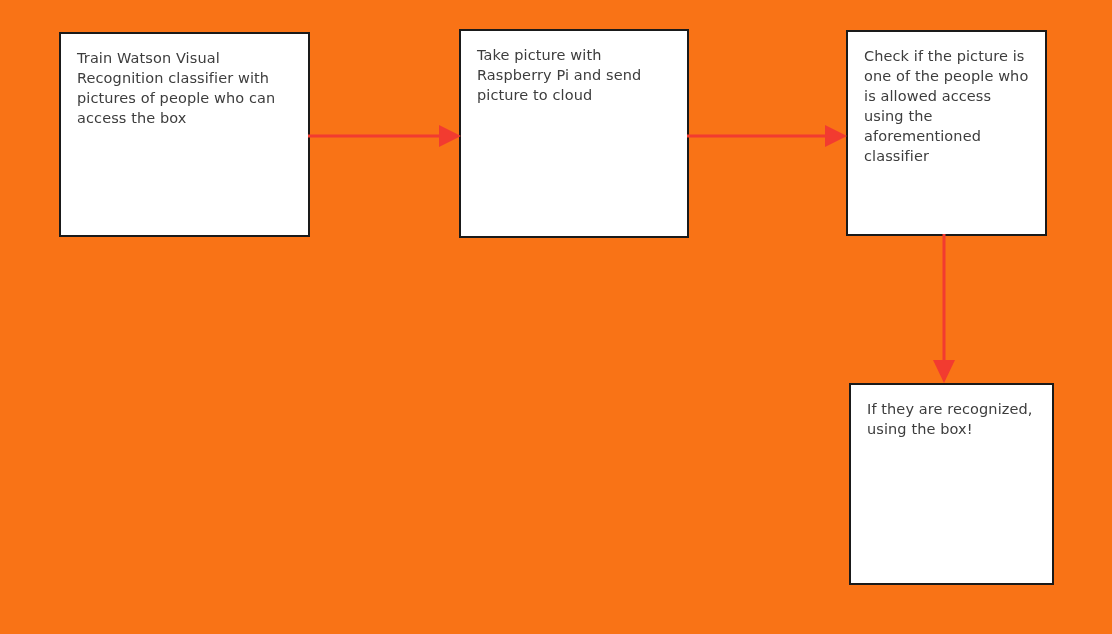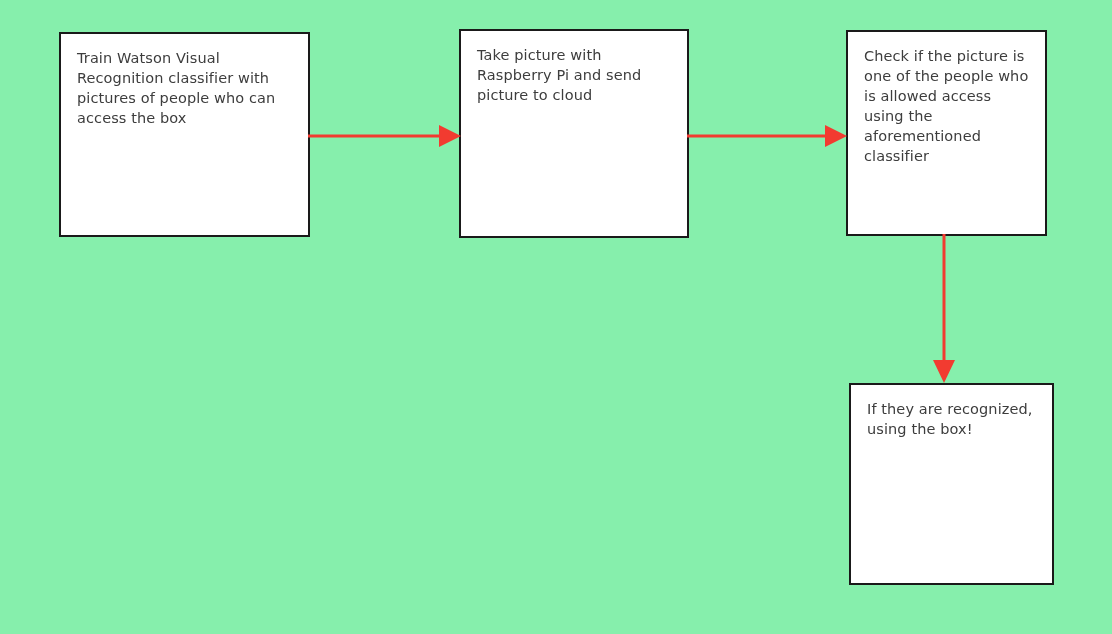--- a/index.html
+++ b/index.html
@@ -4,21 +4,21 @@
 <style>
   html, body {
     margin: 0;
     padding: 0;
     background: #ffffff;
   }
   #canvas {
     position: relative;
     width: 1112px;
     height: 634px;
-    background: #86efac;
+    background: #f97316;
     overflow: hidden;
     font-family: "DejaVu Sans", "Liberation Sans", sans-serif;
   }
   .node {
     position: absolute;
     box-sizing: border-box;
     background: #ffffff;
     border: 2px solid #1a1a1a;
   }
   .node-text {

